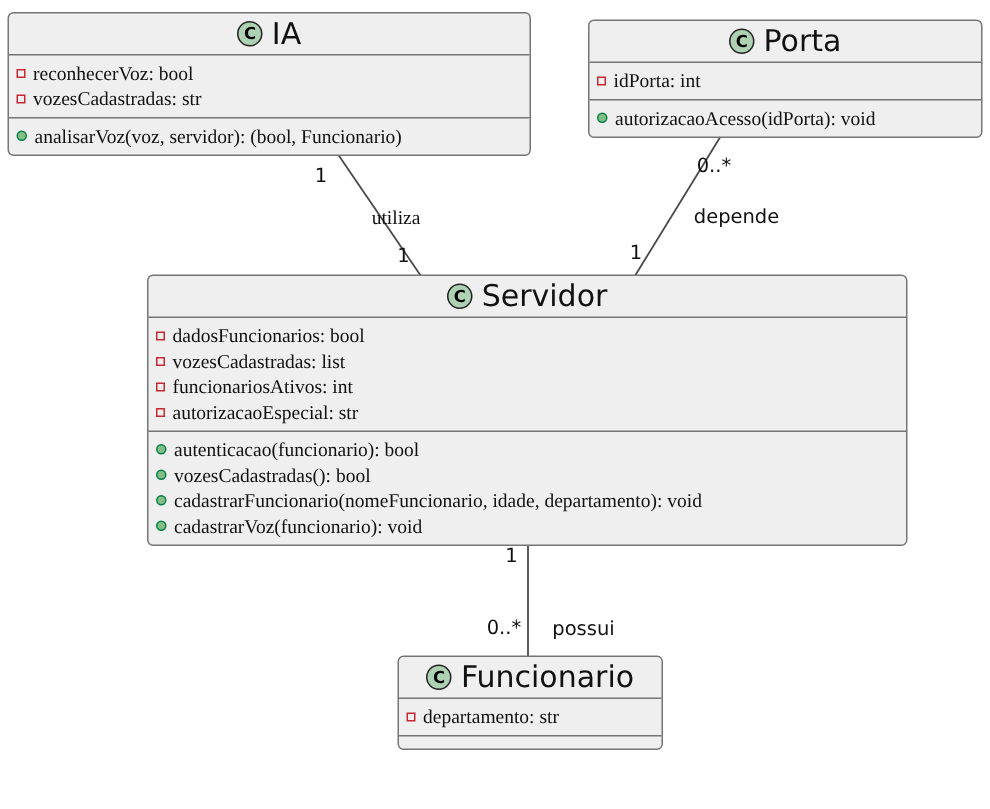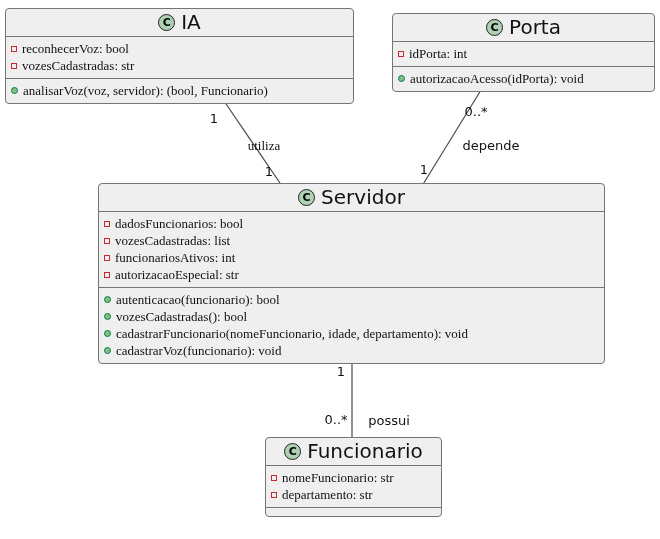--- a/index.html
+++ b/index.html
@@ -157,24 +157,20 @@
 </div>
 
 <div class="uml-class" style="left:265px; top:437px; width:177px;">
   <div class="uml-header">
     <span class="c-icon">C</span>
     <span class="class-name">Funcionario</span>
   </div>
   <div class="uml-attrs">
       <div class="member">
         <span class="field-icon"></span>
-        <span>nomeFuncionario: str</span>
-      </div>
-      <div class="member">
-        <span class="field-icon"></span>
         <span>departamento: str</span>
       </div>
     </div>
   <div class="uml-methods"></div>
 </div>
 
 <span class="rel-label" style="left:214px; top:118px;">1</span>
 <span class="rel-label" style="left:264px; top:145px;font-family:Liberation Serif, serif;">utiliza</span>
 <span class="rel-label" style="left:269px; top:171px;">1</span>
 

